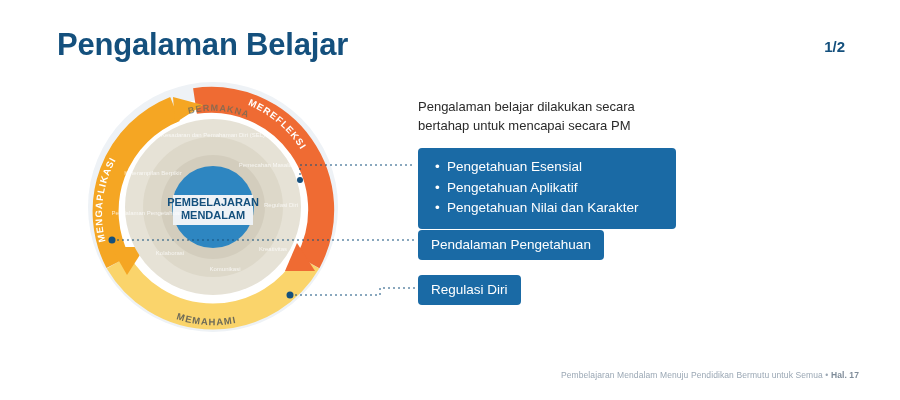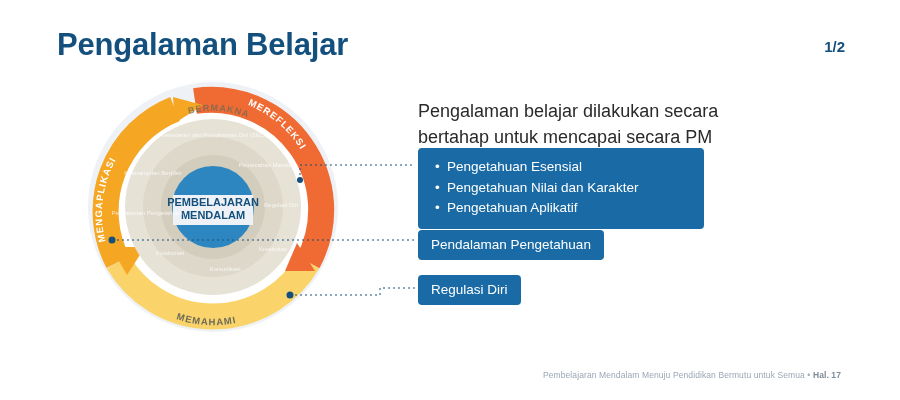--- a/index.html
+++ b/index.html
@@ -44,35 +44,35 @@
     height: 265px;
   }
   .diagram-wrap svg {
     display: block;
   }
   .intro-text {
     position: absolute;
     left: 418px;
     top: 98px;
     width: 330px;
-    font-size: 18px;
+    font-size: 13px;
     line-height: 1.45;
     color: #2a2a2a;
   }
   .callout {
     position: absolute;
     background: #1a6aa5;
     color: #ffffff;
     border-radius: 4px;
     box-sizing: border-box;
   }
   .callout-list {
     left: 418px;
     top: 148px;
-    width: 286px;
+    width: 258px;
     padding: 9px 12px 10px 14px;
   }
   .callout-list ul {
     margin: 0;
     padding: 0 0 0 15px;
     list-style: none;
   }
   .callout-list li {
     position: relative;
     font-size: 13.5px;
@@ -101,21 +101,21 @@
   .connector-svg {
     position: absolute;
     left: 0;
     top: 0;
     width: 900px;
     height: 400px;
     pointer-events: none;
   }
   .footer {
     position: absolute;
-    right: 59px;
+    right: 41px;
     bottom: 20px;
     font-size: 8.5px;
     color: #9aa7b4;
     letter-spacing: 0.1px;
   }
   .footer b {
     color: #7f8c99;
   }
   .core-label {
     font-family: "Liberation Sans", sans-serif;
@@ -220,22 +220,22 @@
     <polyline points="112,240 415,240" fill="none" stroke="#14507d" stroke-width="1" stroke-dasharray="2,3"></polyline>
     <polyline points="290,295 380,295 380,288 415,288" fill="none" stroke="#14507d" stroke-width="1" stroke-dasharray="2,3"></polyline>
     <circle cx="112" cy="240" r="3.5" fill="#14507d"></circle>
     <circle cx="290" cy="295" r="3.5" fill="#14507d"></circle>
     <circle cx="300" cy="180" r="3" fill="#14507d"></circle>
   </svg>
 
   <div class="callout callout-list">
     <ul>
       <li>Pengetahuan Esensial</li>
+      <li>Pengetahuan Aplikatif</li>
       <li>Pengetahuan Nilai dan Karakter</li>
-      <li>Pengetahuan Aplikatif</li>
     </ul>
   </div>
 
   <div class="callout callout-single callout-pendalaman">Pendalaman Pengetahuan</div>
 
   <div class="callout callout-single callout-regulasi">Regulasi Diri</div>
 
   <div class="footer">
     <span>Pembelajaran Mendalam Menuju Pendidikan Bermutu untuk Semua  •  </span><b>Hal. 17</b>
   </div>

